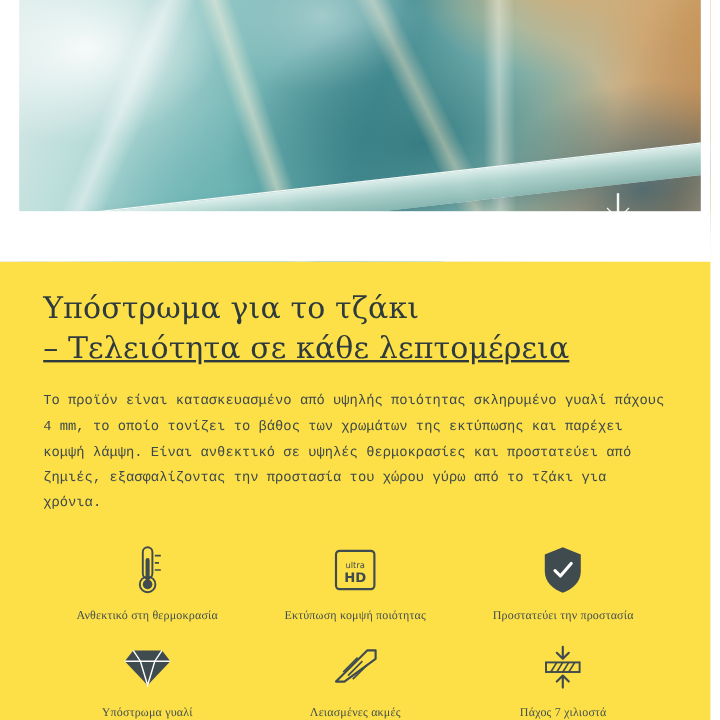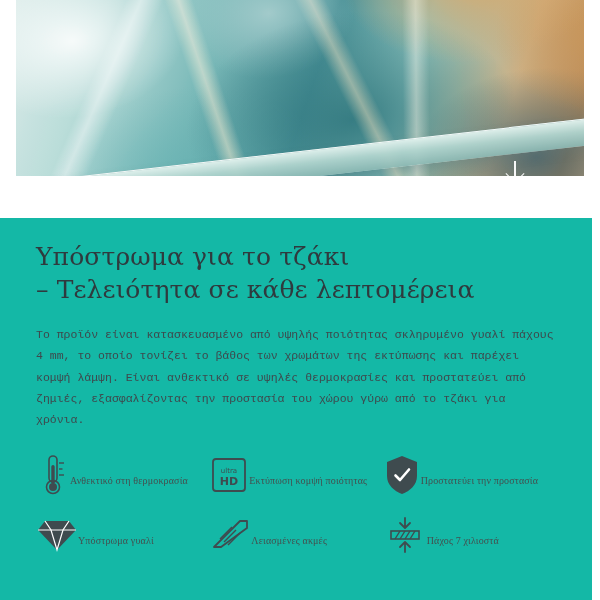--- a/index.html
+++ b/index.html
@@ -10,21 +10,21 @@
     width: 600px;
     height: 600px;
     background: #ffffff;
     font-family: "DejaVu Sans", sans-serif;
     overflow: hidden;
   }
   .page {
     position: relative;
     width: 592px;
     height: 600px;
-    background: #14b8a6;
+    background: #fde047;
     overflow: hidden;
   }
 
   
   .hero {
     position: relative;
     width: 600px;
     height: 218px;
     overflow: hidden;
     background: #ffffff;
@@ -126,40 +126,41 @@
     margin: 22px 0 0 0;
     font-family: "DejaVu Serif", serif;
     font-weight: 400;
     font-size: 25px;
     line-height: 1.32;
     color: #2f3a3e;
     letter-spacing: 0.1px;
   }
   .headline-line2 {
     display: block;
+    text-decoration: underline;
   }
   p.body-copy {
     margin: 18px 0 0 0;
     font-family: Liberation Mono, monospace;
     font-size: 11.5px;
     line-height: 1.85;
     color: #3e494d;
     max-width: 530px;
   }
 
   
   .features {
     margin-top: 22px;
     display: grid;
     grid-template-columns: repeat(3, 1fr);
     row-gap: 14px;
   }
   .feature {
     display: flex;
-    flex-direction: row;
+    flex-direction: column;
     align-items: center;
     text-align: center;
   }
   .feature-icon {
     height: 46px;
     display: flex;
     align-items: center;
     justify-content: center;
   }
   .feature-label {

